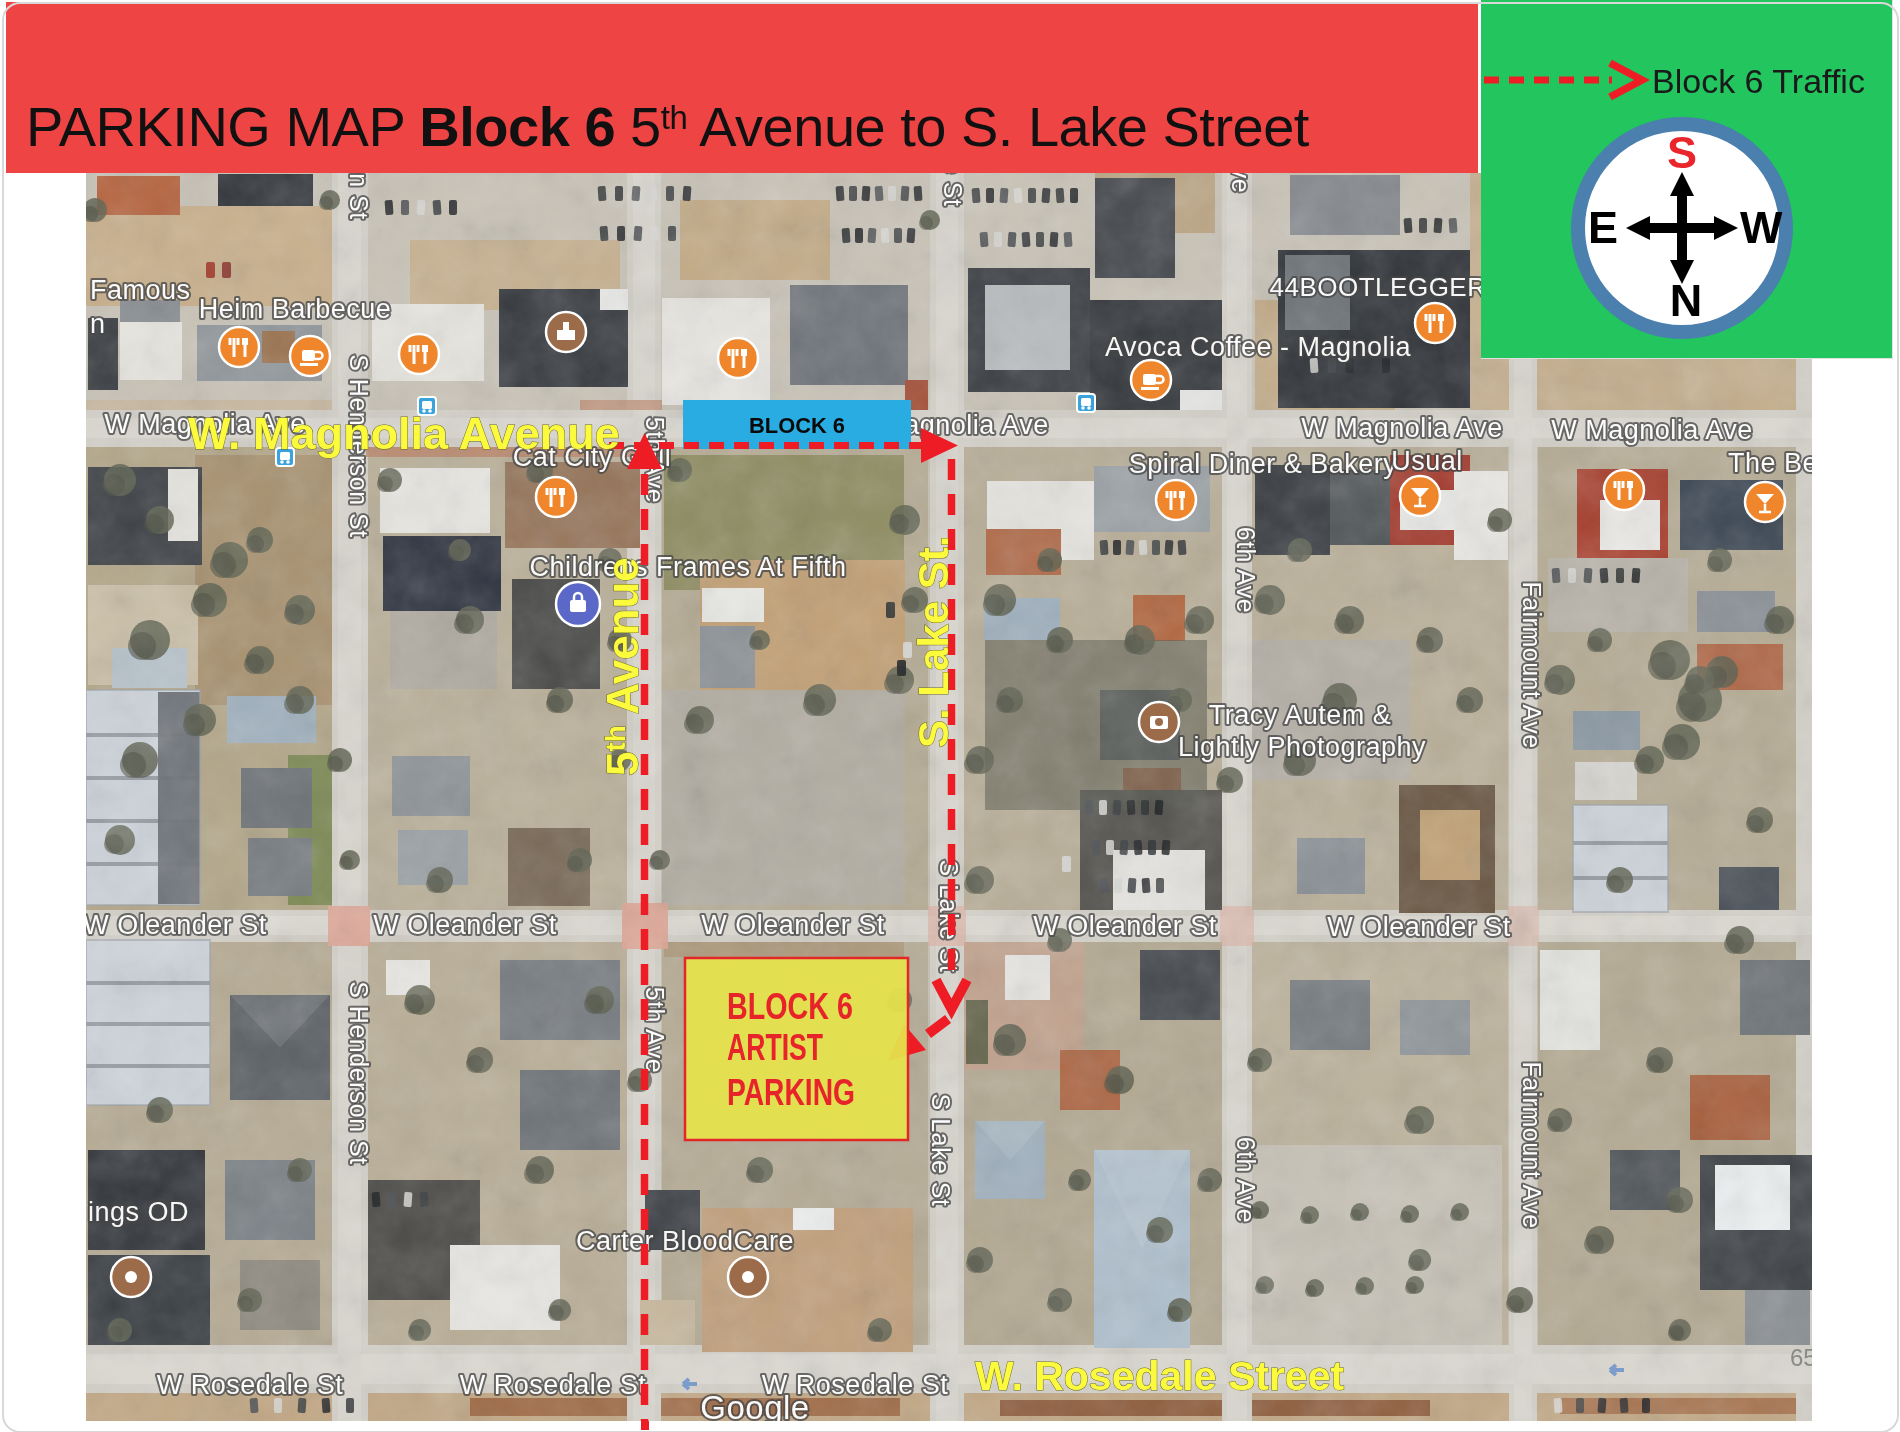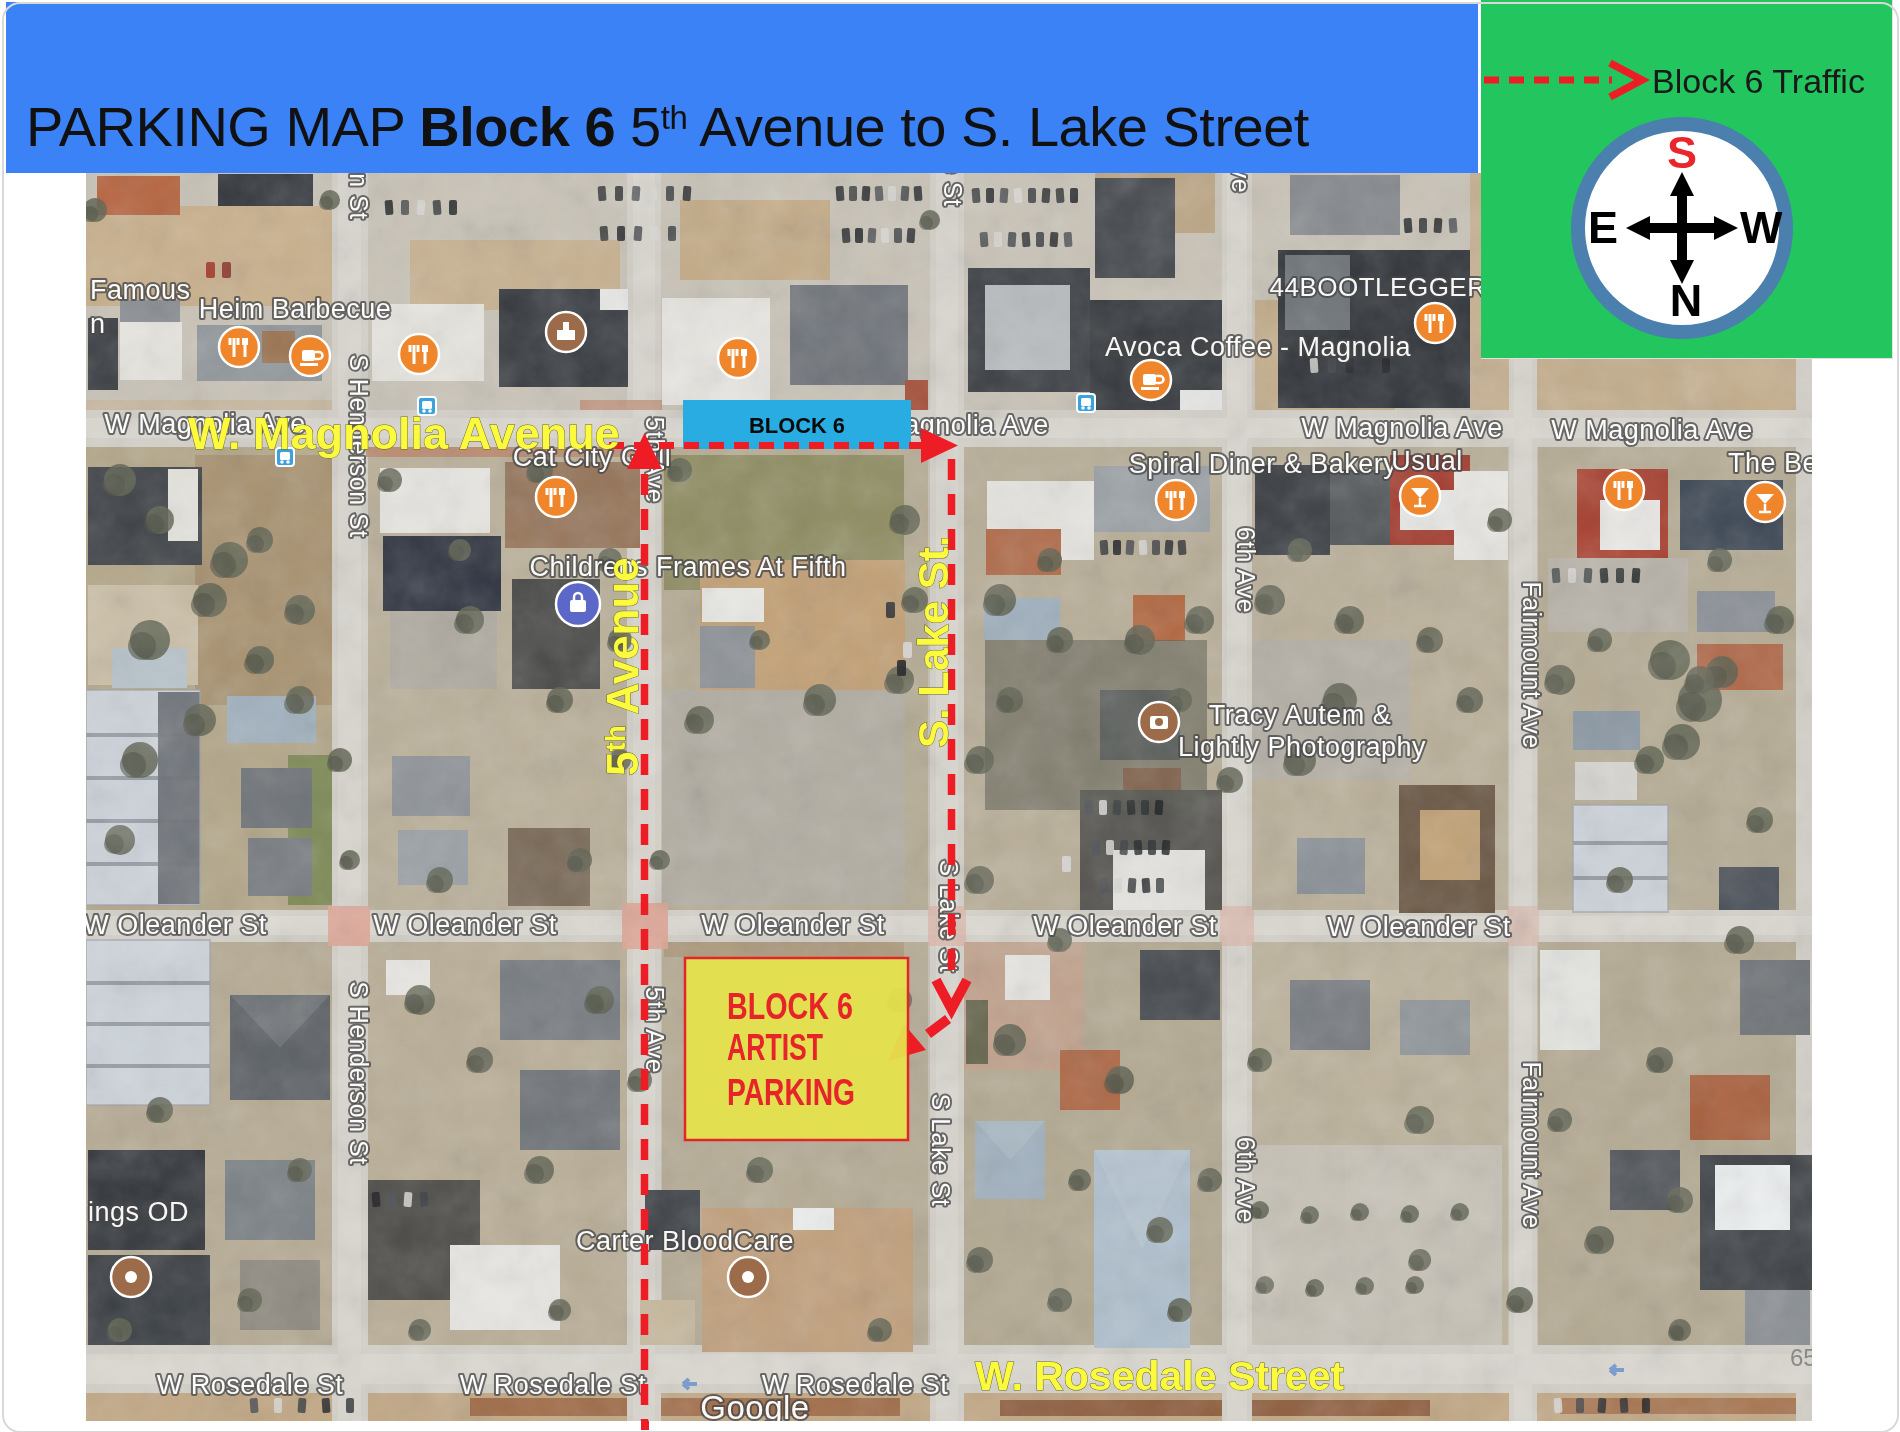--- a/index.html
+++ b/index.html
@@ -1,21 +1,21 @@
 <!DOCTYPE html>
 <html><head>
 <meta charset="utf-8">
 <style>
   html,body{margin:0;padding:0;background:#fff;}
   body{width:1900px;height:1432px;position:relative;overflow:hidden;
        font-family:"Liberation Sans", sans-serif;}
   .frame{position:absolute;left:2px;top:2px;width:1893px;height:1427px;
          border:2px solid #d8d8d8;border-radius:18px;z-index:50;pointer-events:none;}
   .banner{position:absolute;left:6px;top:2px;width:1472px;height:171px;
-          background:#3b82f6;z-index:20;}
+          background:#ef4444;z-index:20;}
   .title{position:absolute;left:20px;top:92px;font-size:56px;letter-spacing:-0.5px;color:#111;
          white-space:nowrap;}
   .title sup{font-size:33px;vertical-align:17px;}
   .legend{position:absolute;left:1481px;top:0px;width:411px;height:358px;
           background:#22c55e;border-right:1px solid #e4e4e4;border-bottom:1px solid #e0e0e0;z-index:20;}
   #mapsvg{position:absolute;left:86px;top:173px;z-index:5;}
 </style>
 </head>
 <body>
   <svg id="mapsvg" width="1726" height="1248" viewBox="86 173 1726 1248">

